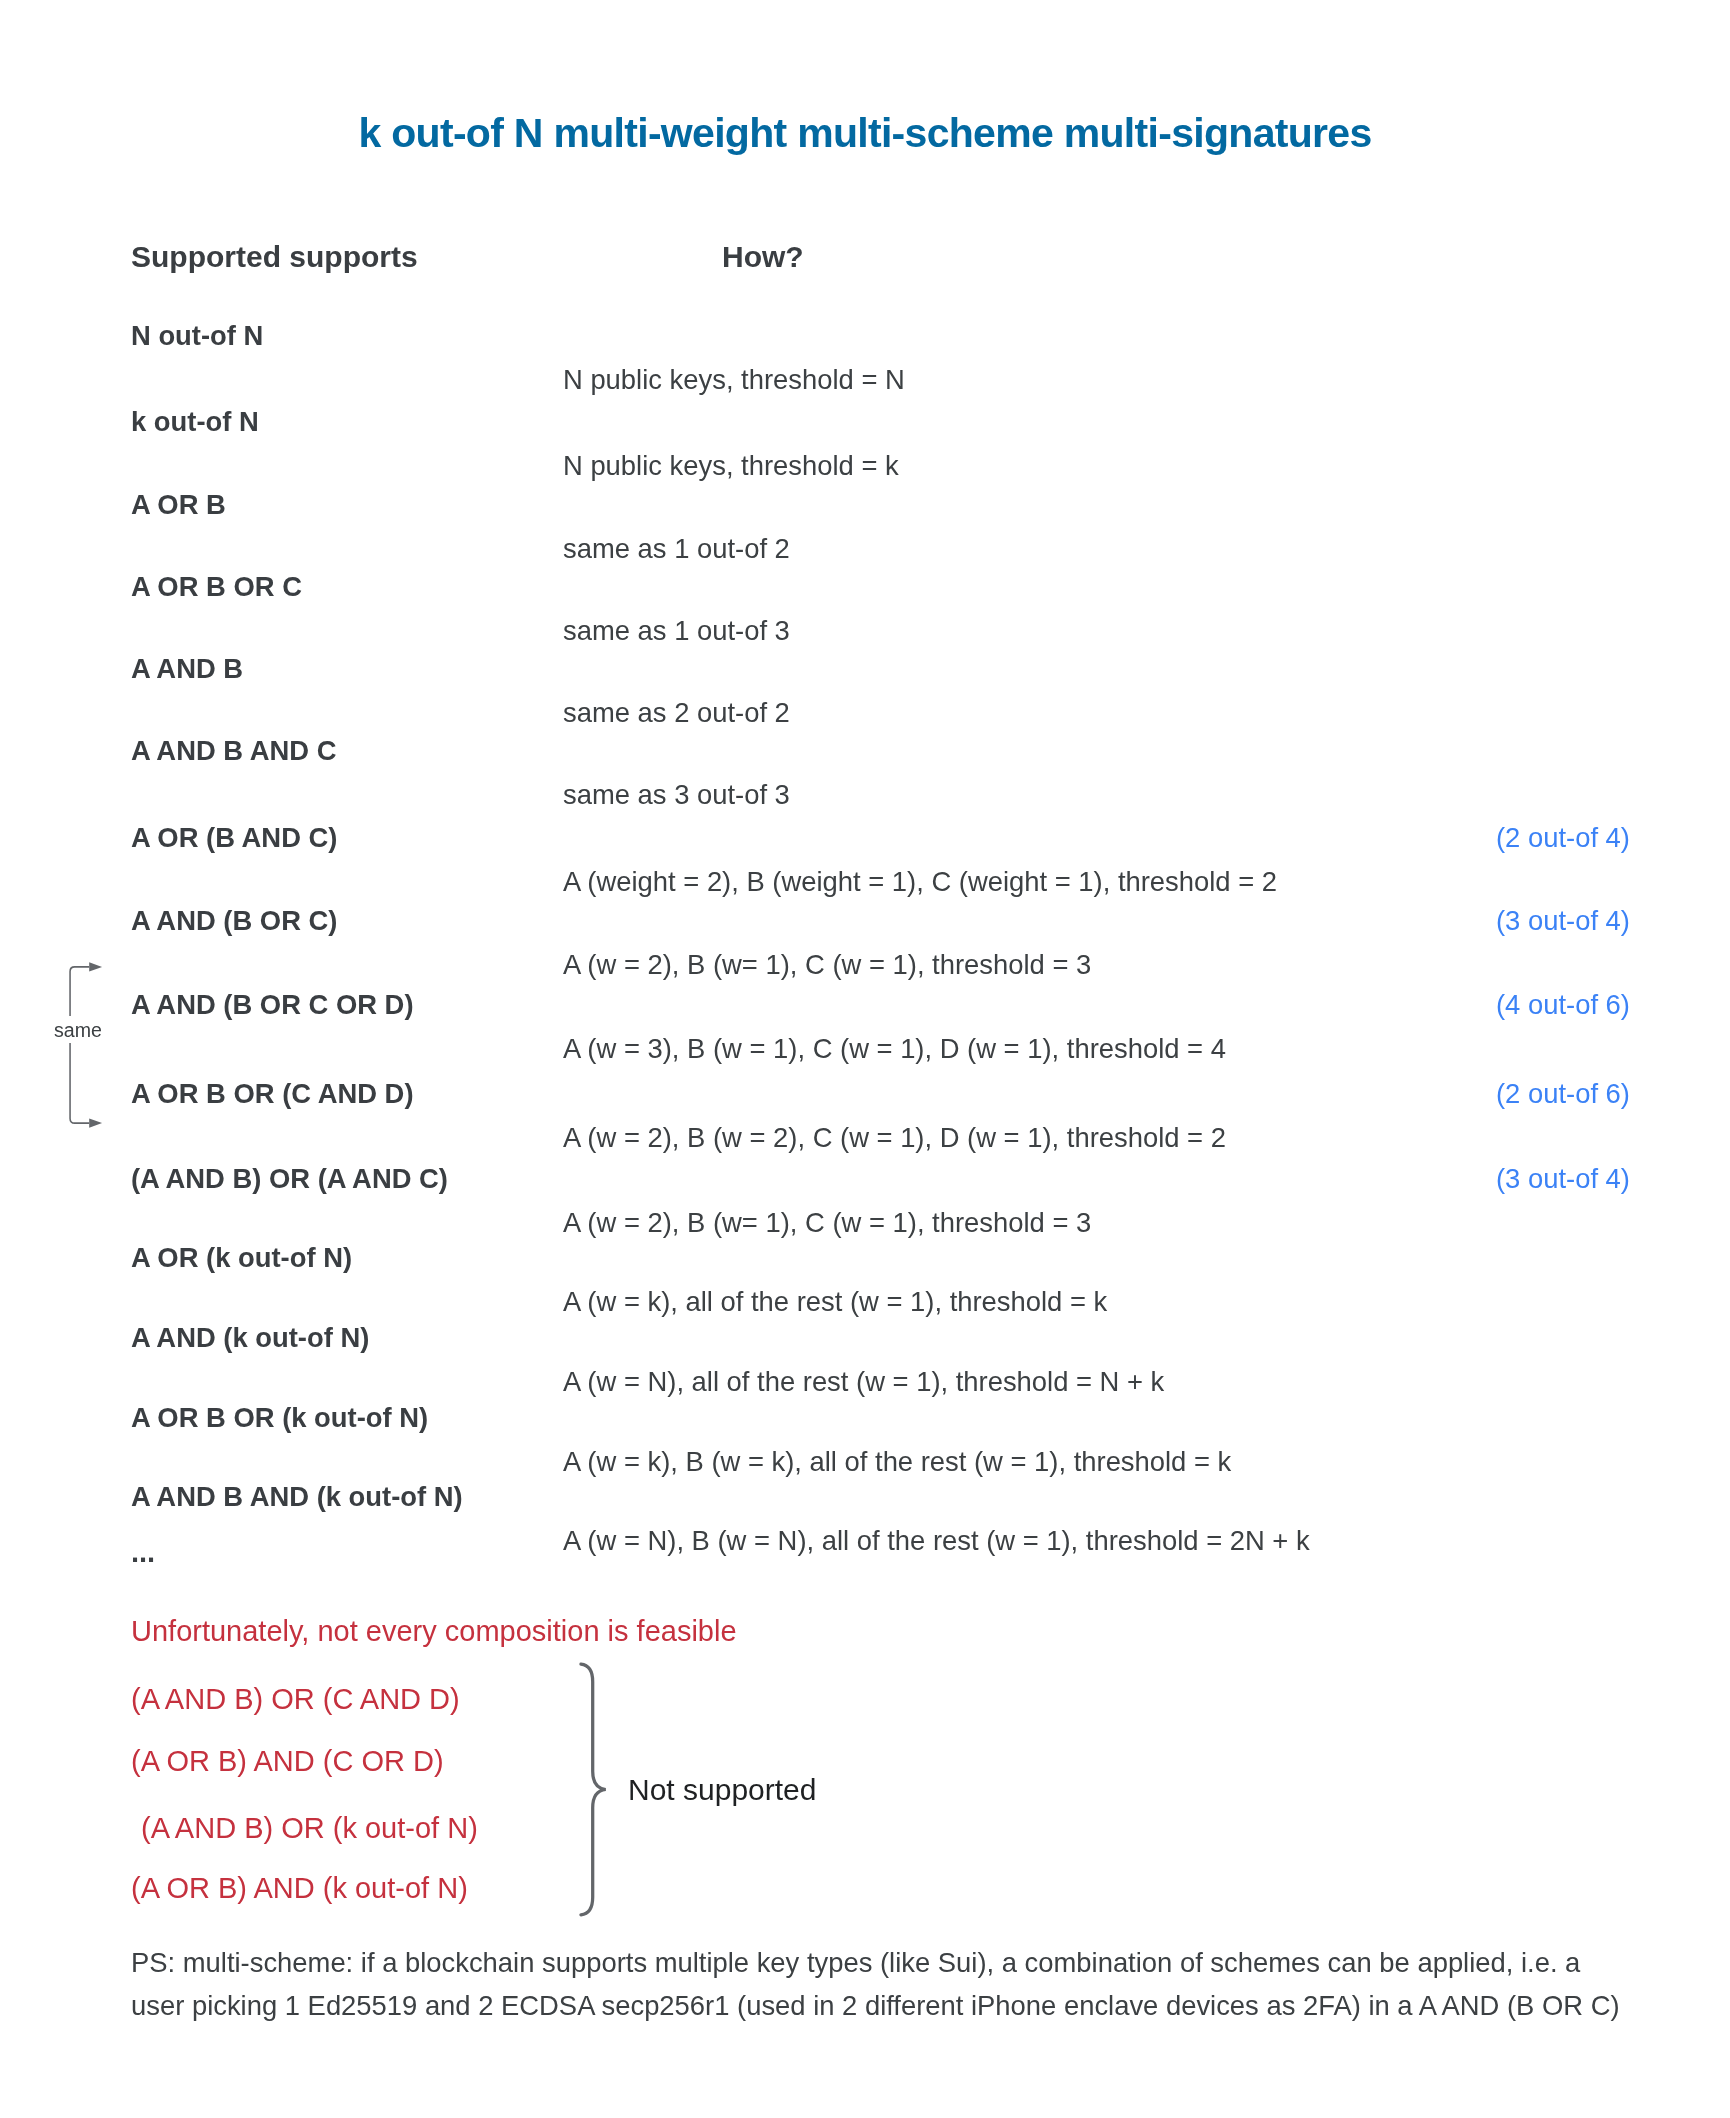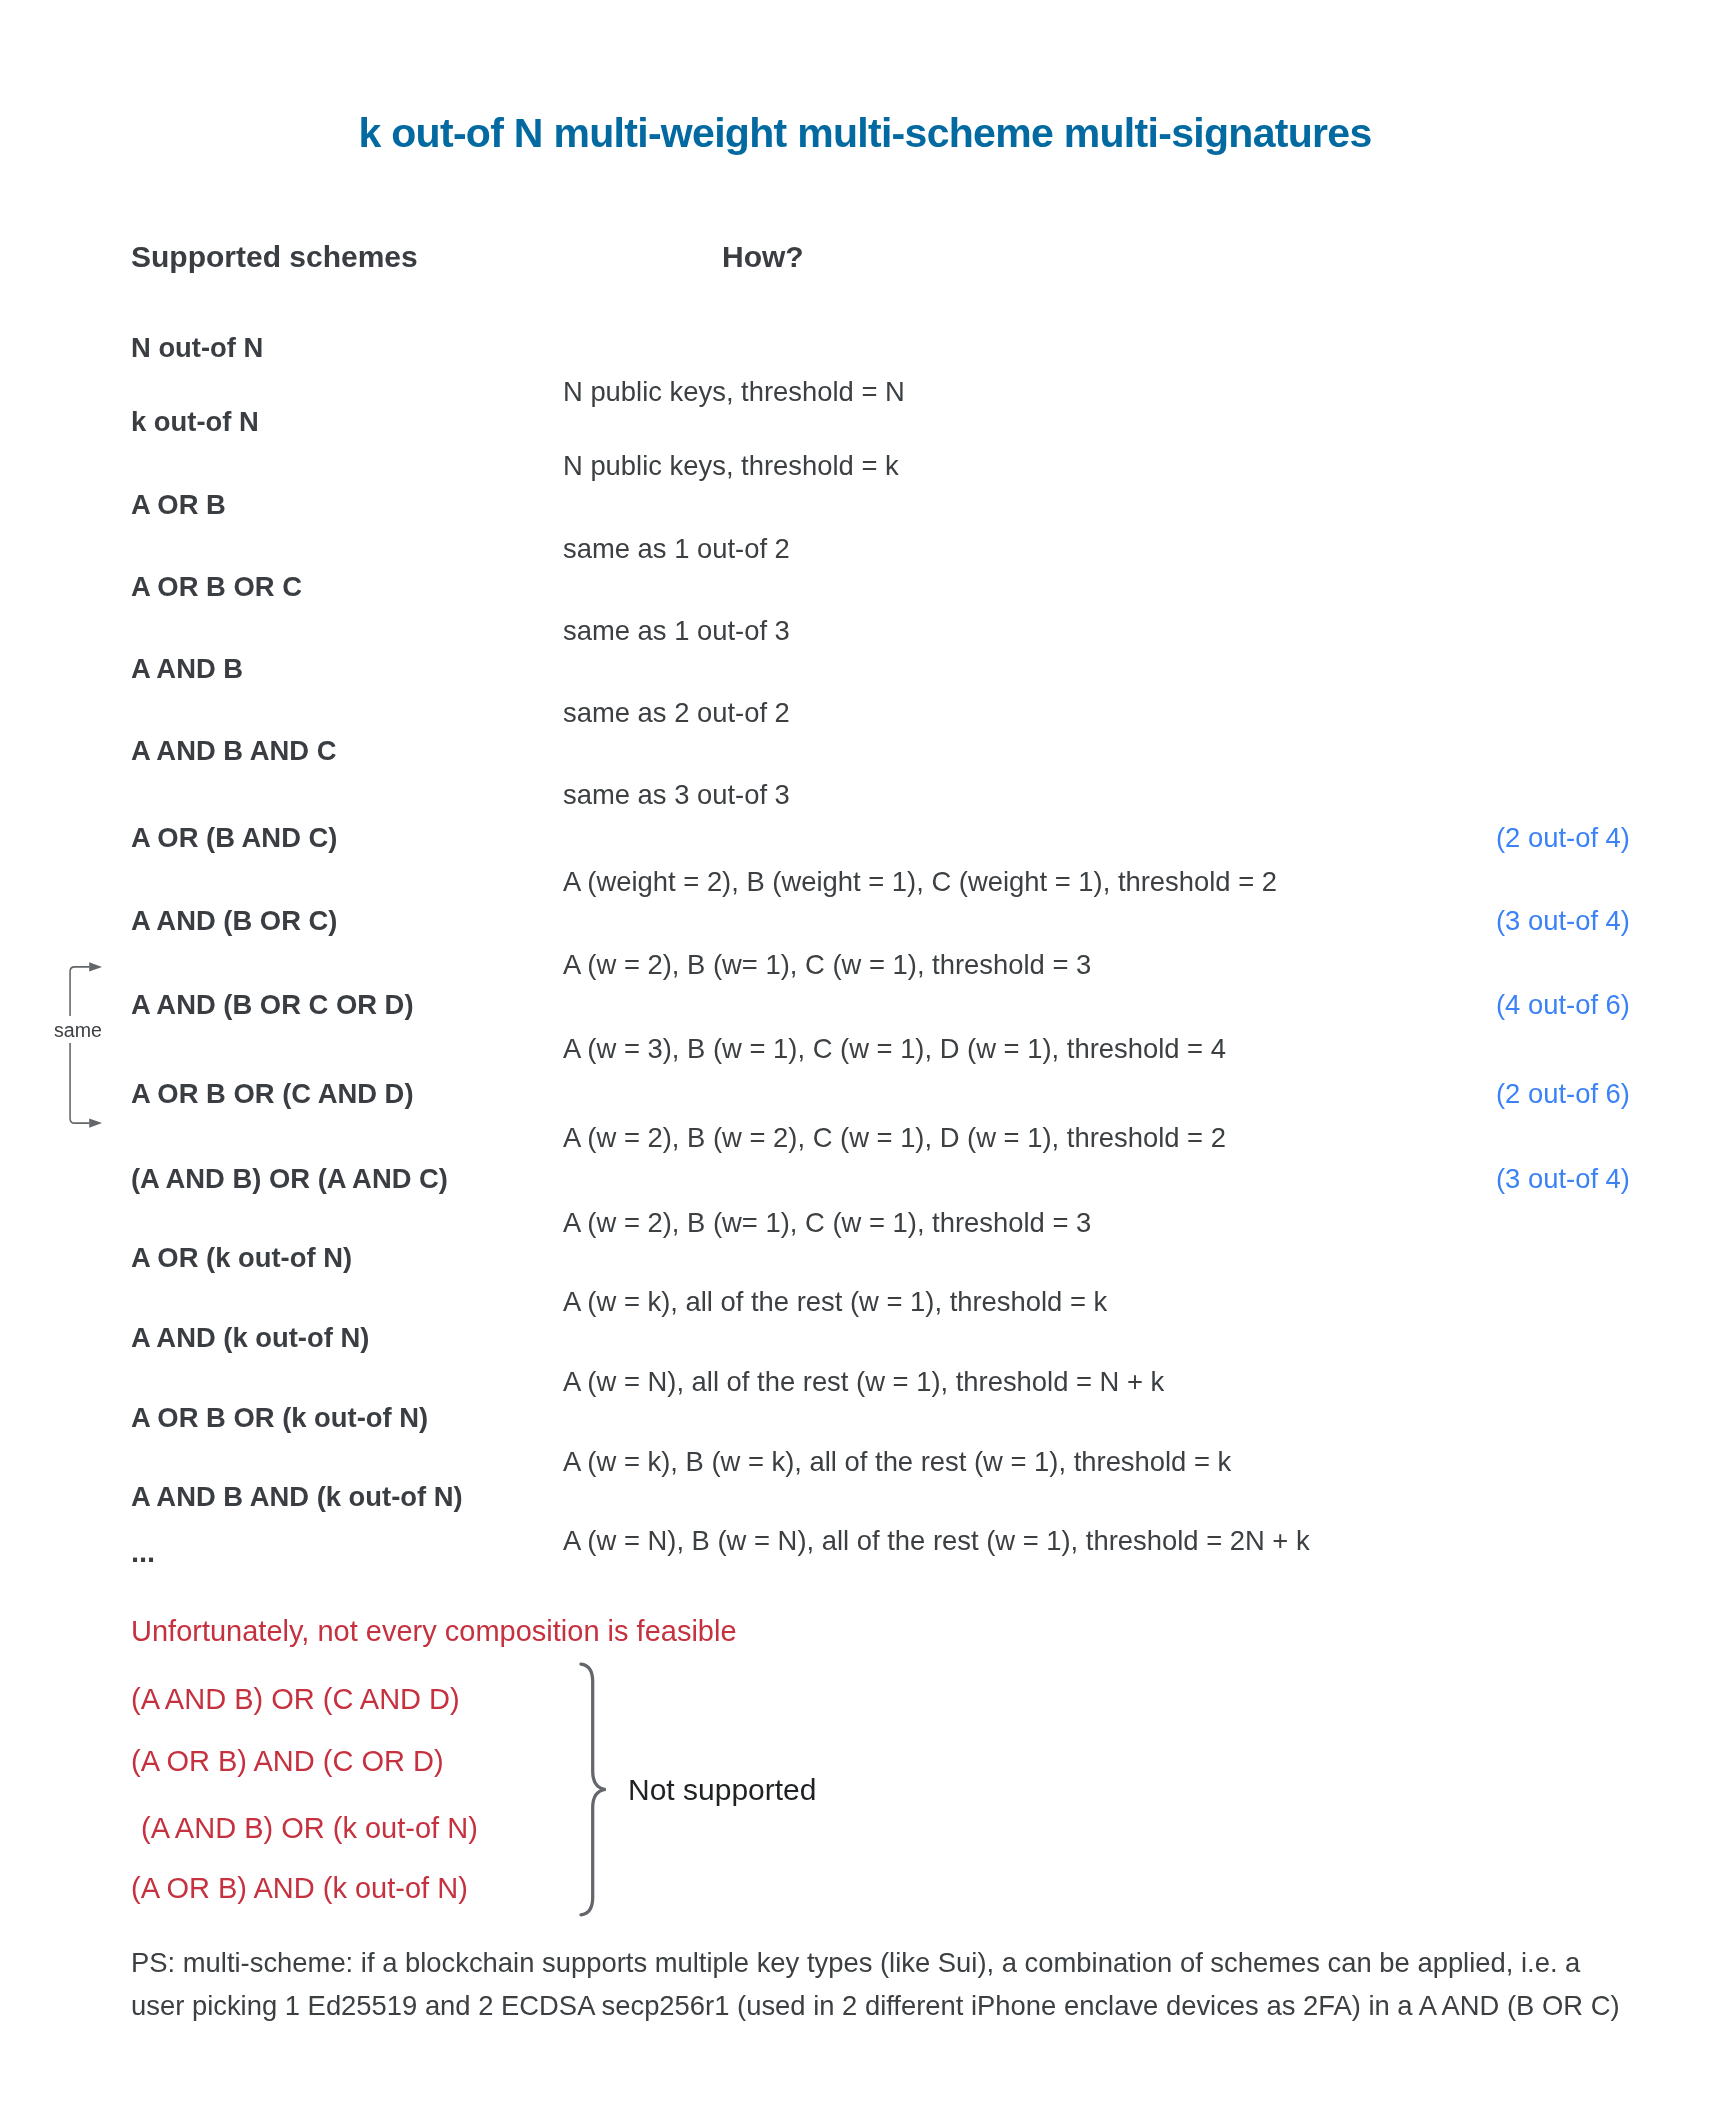--- a/index.html
+++ b/index.html
@@ -40,25 +40,25 @@
     font-size:27.4px;line-height:43px;color:#3C4043;
     white-space:normal;
   }
   svg{position:absolute;overflow:visible;}
 </style>
 </head>
 <body>
 
 <div class="abs page-title">k out-of N multi-weight multi-scheme multi-signatures</div>
 
-<div class="abs col-header policies">Supported schemes</div>
+<div class="abs col-header policies">Supported supports</div>
 <div class="abs col-header how">How?</div>
 
 <div id="rows-container">
-    <div class="abs row" style="top: 328px; text-align: center;">
+    <div class="abs row" style="top: 316px; text-align: center;">
       <span class="policy">N out-of N</span>
       <span class="howtext">N public keys, threshold = N</span>
     </div>
     <div class="abs row" style="top: 402px;">
       <span class="policy">k out-of N</span>
       <span class="howtext">N public keys, threshold = k</span>
     </div>
     <div class="abs row" style="top: 485px;">
       <span class="policy">A OR B</span>
       <span class="howtext">same as 1 out-of 2</span>

